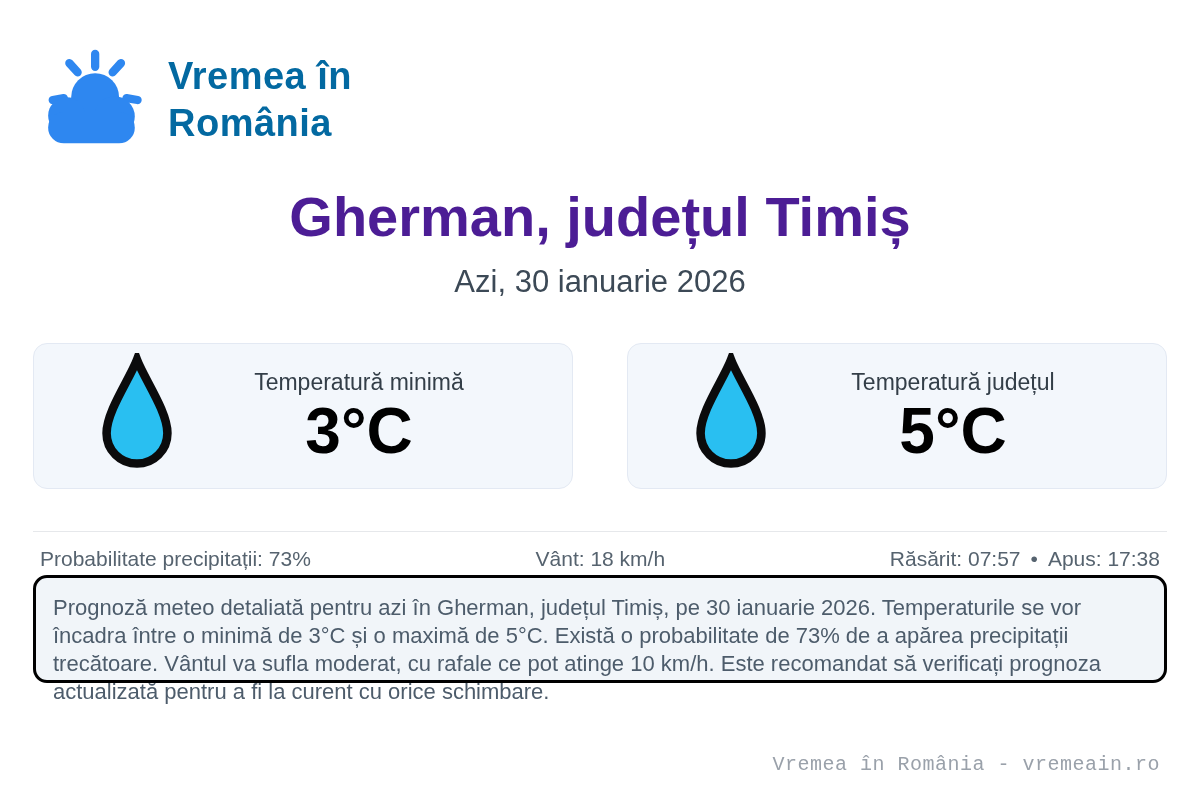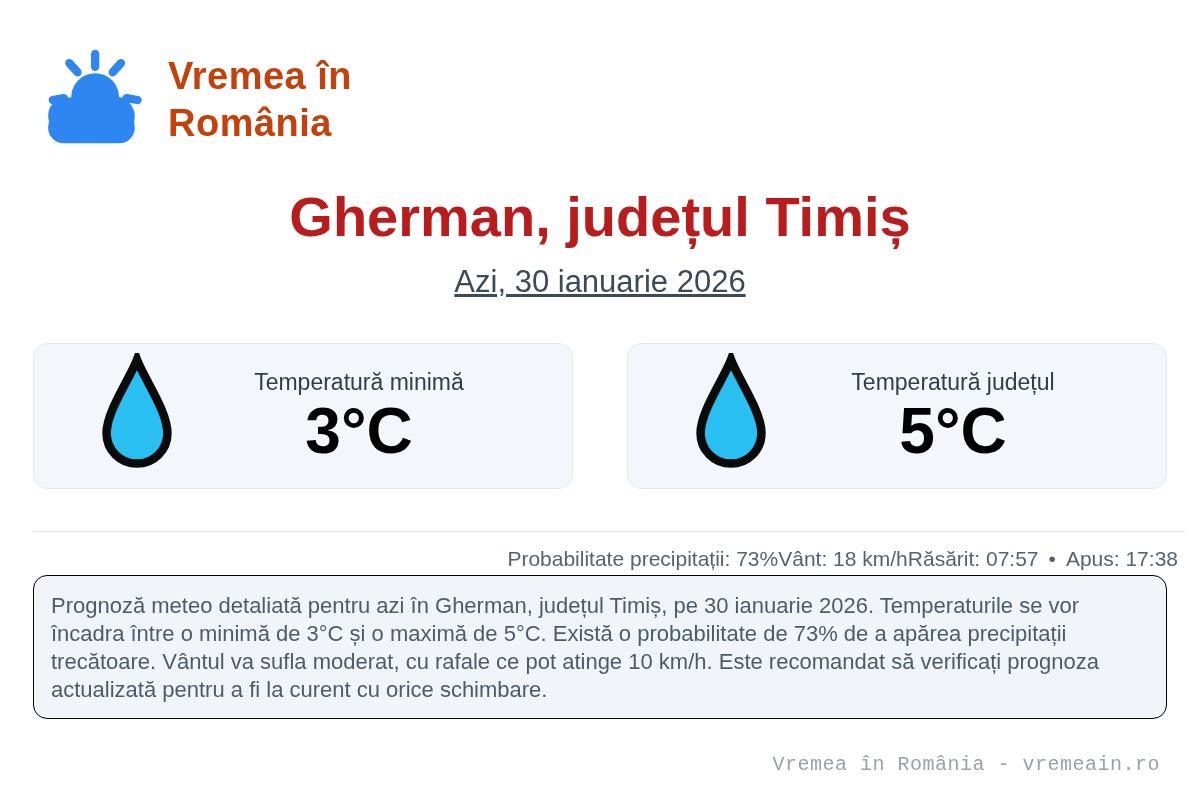--- a/index.html
+++ b/index.html
@@ -23,45 +23,44 @@
     left: 38px;
     display: flex;
     align-items: center;
     gap: 24px;
   }
   .logo-icon svg { display: block; }
   .logo-text {
     font-size: 38px;
     font-weight: 700;
     line-height: 47px;
-    color: #c2410c;
+    color: #0369a1;
     letter-spacing: 0.5px;
   }
 
   
   .page-title {
     position: absolute;
     top: 184px;
     left: 0;
     width: 100%;
     text-align: center;
     font-size: 56px;
     font-weight: 700;
-    color: #b91c1c;
+    color: #4c1d95;
   }
   .page-date {
     position: absolute;
     top: 264px;
     left: 0;
     width: 100%;
     text-align: center;
     font-size: 31px;
     font-weight: 400;
     color: #3c4956;
-    text-decoration: underline;
   }
 
   
   .cards-row {
     position: absolute;
     top: 343px;
     left: 33px;
     right: 33px;
     display: flex;
     gap: 54px;
@@ -95,39 +94,39 @@
     color: #000000;
     line-height: 66px;
     margin-top: 2px;
   }
 
   
   .stats-row {
     position: absolute;
     top: 531px;
     left: 33px;
-    right: 15px;
+    right: 33px;
     border-top: 1px solid #e6e8eb;
     padding: 15px 7px 0 7px;
     display: flex;
-    justify-content: flex-end;
+    justify-content: space-between;
     font-size: 21px;
     color: #56636f;
   }
   .stat-sun .sep { margin: 0 10px; }
 
   
   .description-box {
     position: absolute;
     top: 575px;
     left: 33px;
     right: 33px;
-    height: 144px;
+    height: 108px;
     background: #f1f5f9;
-    border: 1px solid #000000;
+    border: 3px solid #000000;
     border-radius: 14px;
     padding: 16px 17px;
     font-size: 22px;
     line-height: 28px;
     color: #4d5c6b;
     overflow: visible;
   }
 
   
   .page-footer {

